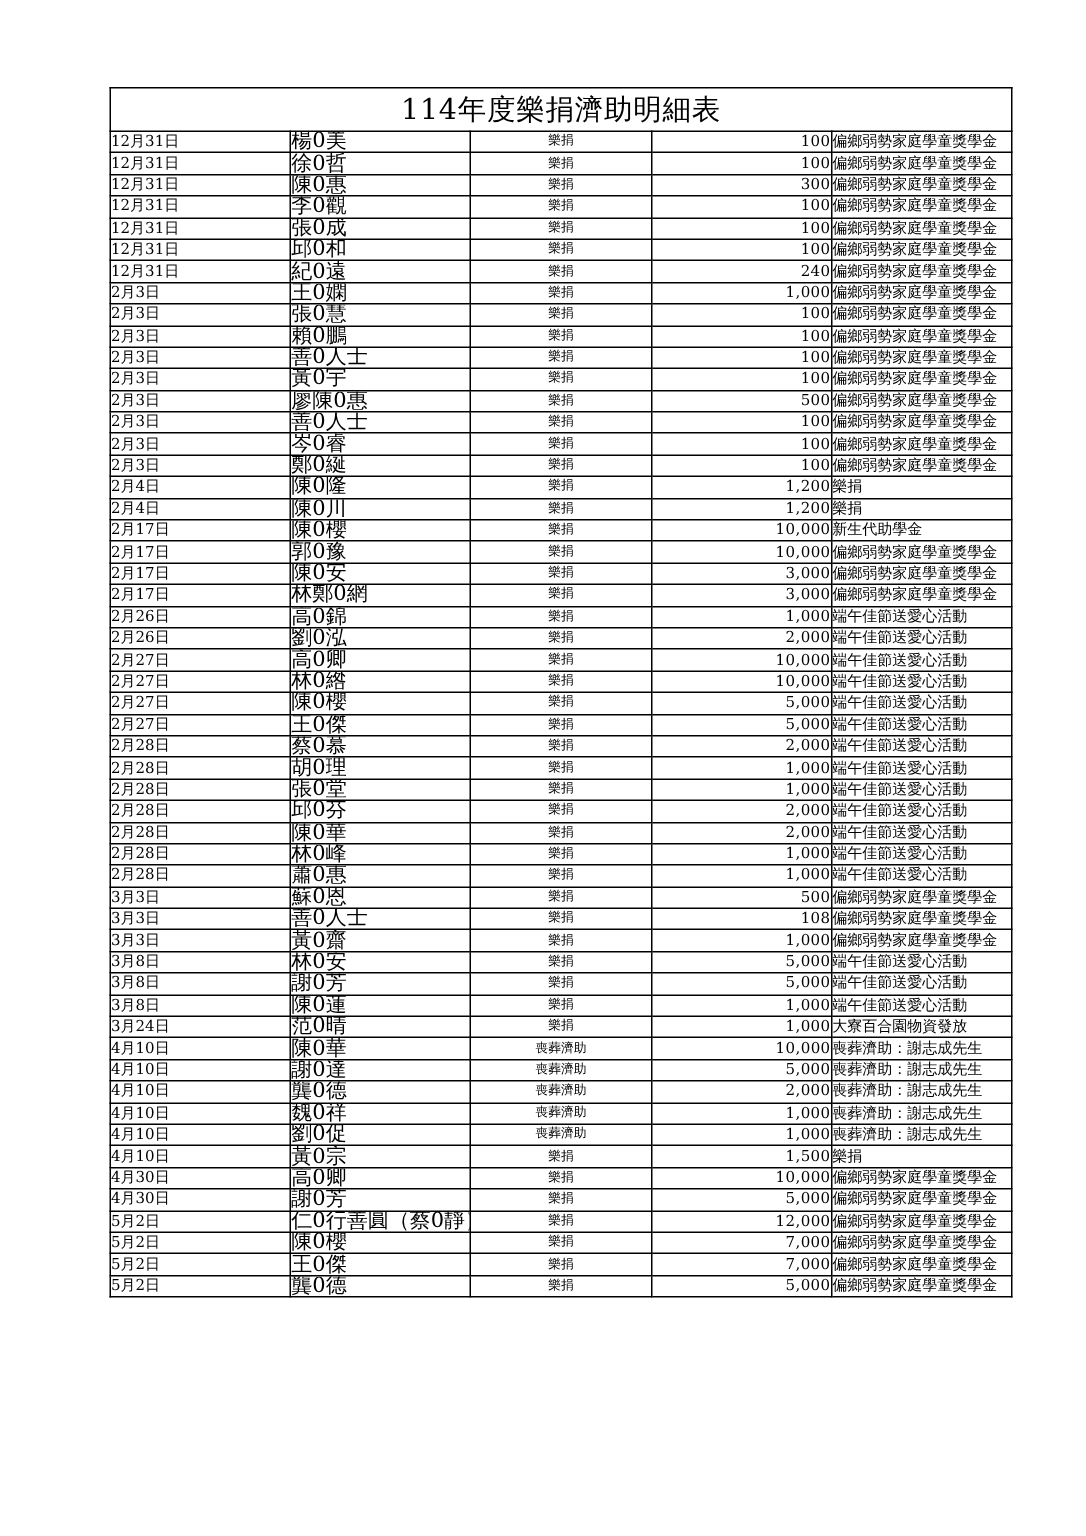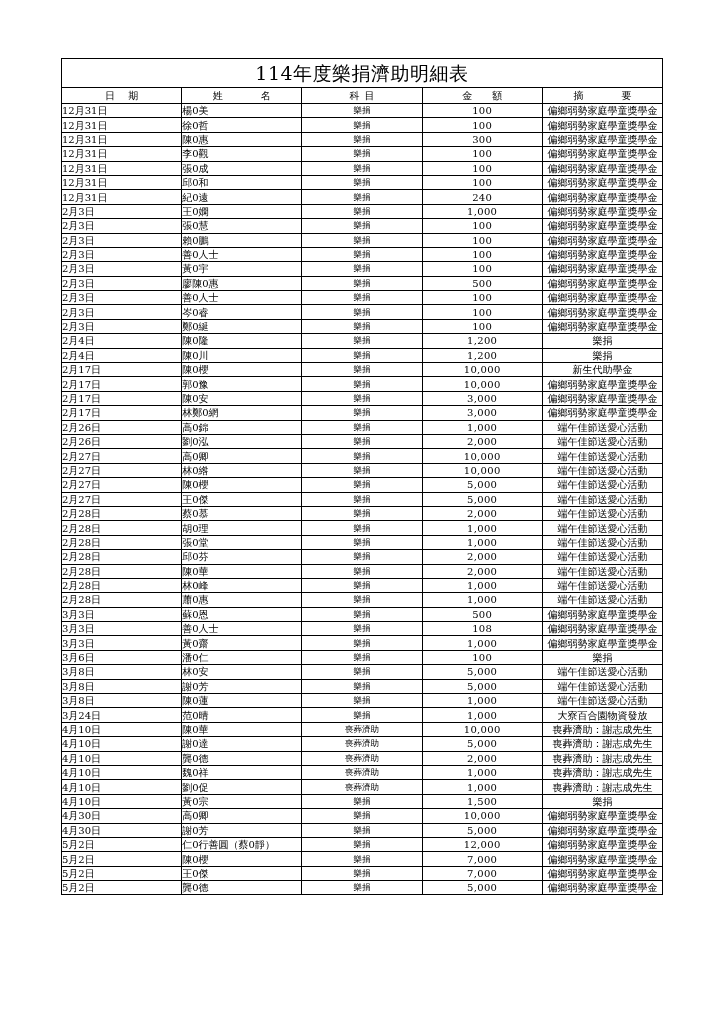--- a/index.html
+++ b/index.html
@@ -12,20 +12,21 @@
     height: 1024px;
     font-family: "DejaVu Serif", "Liberation Serif", serif;
     color: #000000;
     overflow: hidden;
   }
   .page {
     position: relative;
     width: 704px;
     height: 1024px;
     background: #ffffff;
+    margin-left: 12px;
   }
   .sheet {
     position: absolute;
     left: 61px;
     top: 58px;
     width: 602px;
   }
   table.ledger {
     border-collapse: collapse;
     table-layout: fixed;
@@ -69,70 +70,63 @@
   td.c-date {
     width: 48px;
     text-align: left;
     font-size: 10px;
     line-height: 13px;
     white-space: nowrap;
   }
   td.c-name {
     width: 168px;
     text-align: left;
-    font-size: 10px;
+    font-size: 14px;
     line-height: 13px;
     padding-left: 3px;
     white-space: nowrap;
     overflow: hidden;
   }
   td.c-subject {
     width: 52px;
     text-align: center;
     font-size: 8.5px;
     line-height: 13px;
     white-space: nowrap;
   }
   td.c-amount {
     width: 58px;
-    text-align: center;
+    text-align: right;
     font-size: 10px;
     line-height: 13px;
     padding-right: 2px;
     white-space: nowrap;
     font-family: "DejaVu Serif", "Liberation Serif", serif;
     letter-spacing: 0.3px;
   }
   td.c-remark {
     width: 272px;
-    text-align: center;
+    text-align: left;
     font-size: 10px;
     line-height: 13px;
     padding-left: 3px;
     white-space: nowrap;
     overflow: hidden;
   }
 </style>
 </head>
 <body>
 
 <div class="page">
   <div class="sheet">
     <table class="ledger">
       <thead>
         <tr>
           <td class="title-cell" colspan="5">114年度樂捐濟助明細表</td>
         </tr>
-        <tr>
-          <th class="hdr"><span class="sp">日 期</span></th>
-          <th class="hdr"><span class="sp2">姓　名</span></th>
-          <th class="hdr"><span class="sp">科目</span></th>
-          <th class="hdr"><span class="sp">金　額</span></th>
-          <th class="hdr"><span class="sp2">摘　要</span></th>
-        </tr>
       </thead>
       <tbody id="ledger-body">
           <tr>
             <td class="c-date">12月31日</td>
             <td class="c-name">楊0美</td>
             <td class="c-subject">樂捐</td>
             <td class="c-amount">100</td>
             <td class="c-remark">偏鄉弱勢家庭學童獎學金</td>
           </tr>
           <tr>
@@ -386,27 +380,20 @@
             <td class="c-subject">樂捐</td>
             <td class="c-amount">108</td>
             <td class="c-remark">偏鄉弱勢家庭學童獎學金</td>
           </tr>
           <tr>
             <td class="c-date">3月3日</td>
             <td class="c-name">黃0齋</td>
             <td class="c-subject">樂捐</td>
             <td class="c-amount">1,000</td>
             <td class="c-remark">偏鄉弱勢家庭學童獎學金</td>
-          </tr>
-          <tr>
-            <td class="c-date">3月6日</td>
-            <td class="c-name">潘0仁</td>
-            <td class="c-subject">樂捐</td>
-            <td class="c-amount">100</td>
-            <td class="c-remark">樂捐</td>
           </tr>
           <tr>
             <td class="c-date">3月8日</td>
             <td class="c-name">林0安</td>
             <td class="c-subject">樂捐</td>
             <td class="c-amount">5,000</td>
             <td class="c-remark">端午佳節送愛心活動</td>
           </tr>
           <tr>
             <td class="c-date">3月8日</td>

